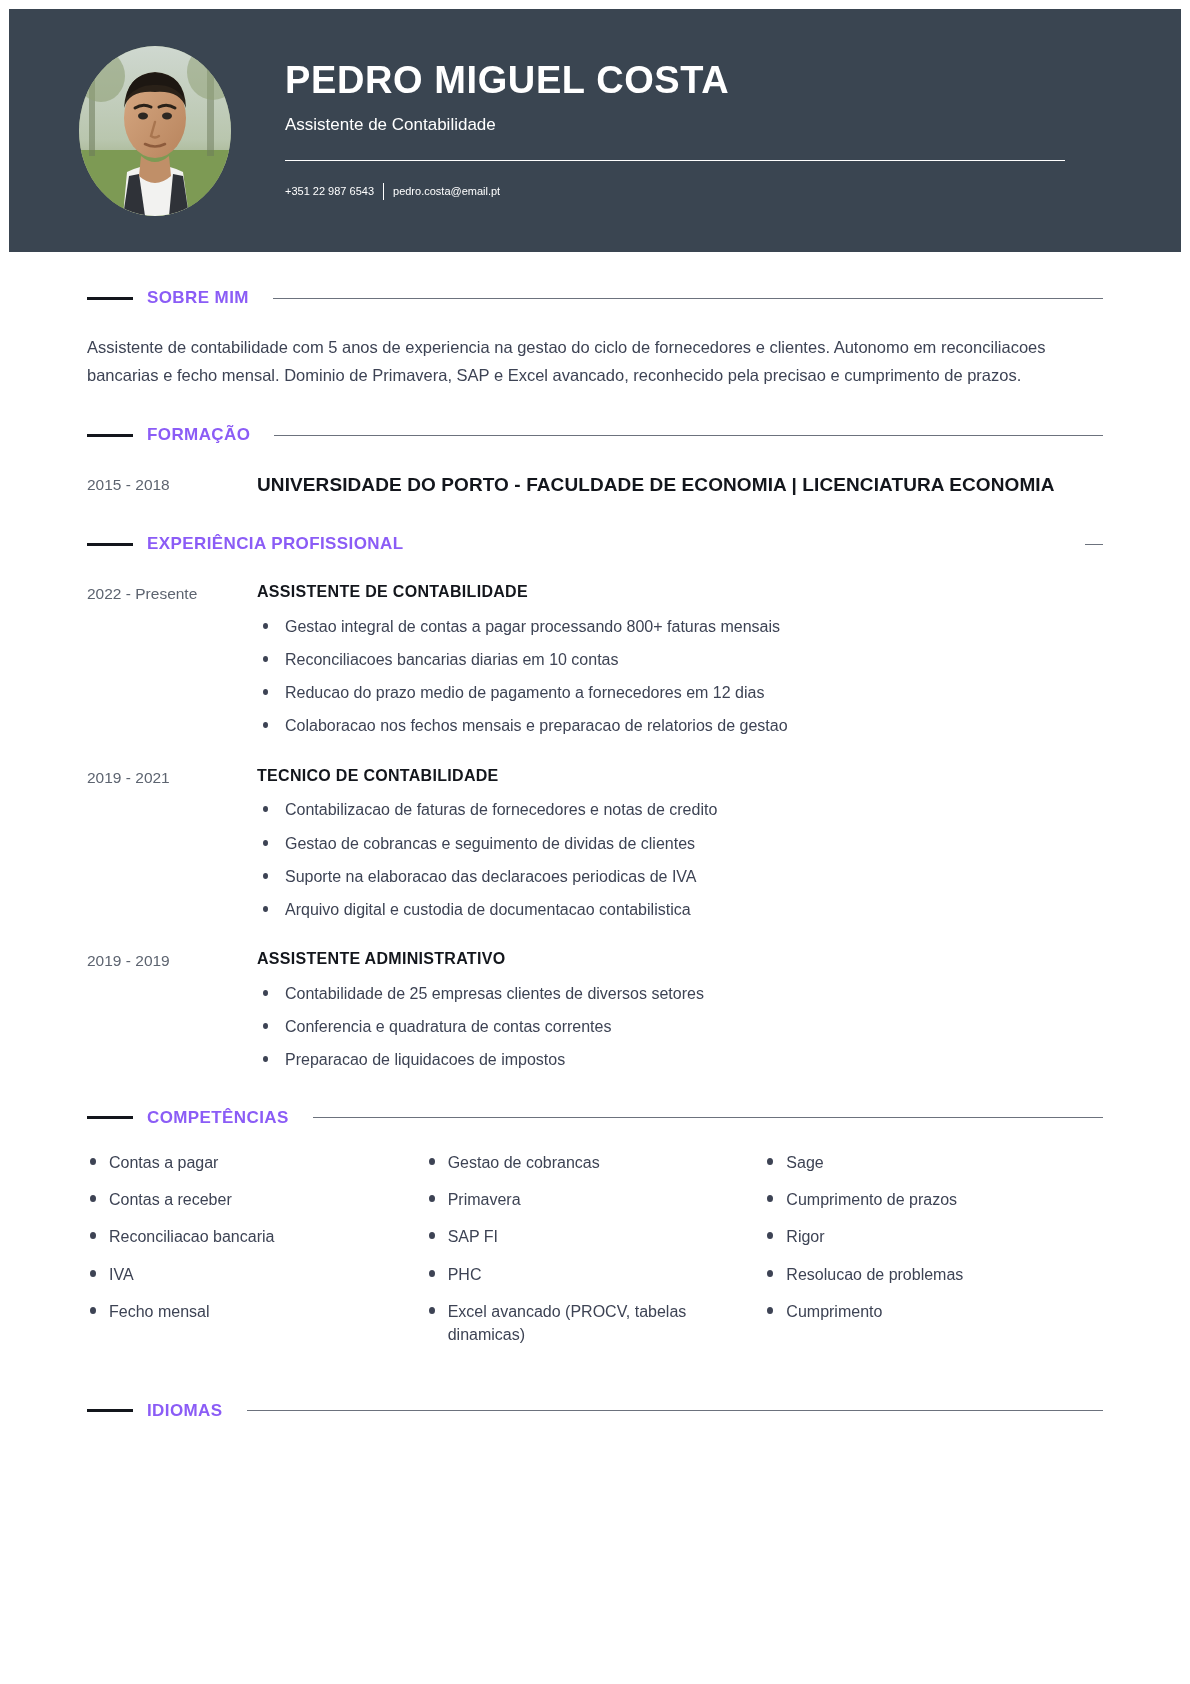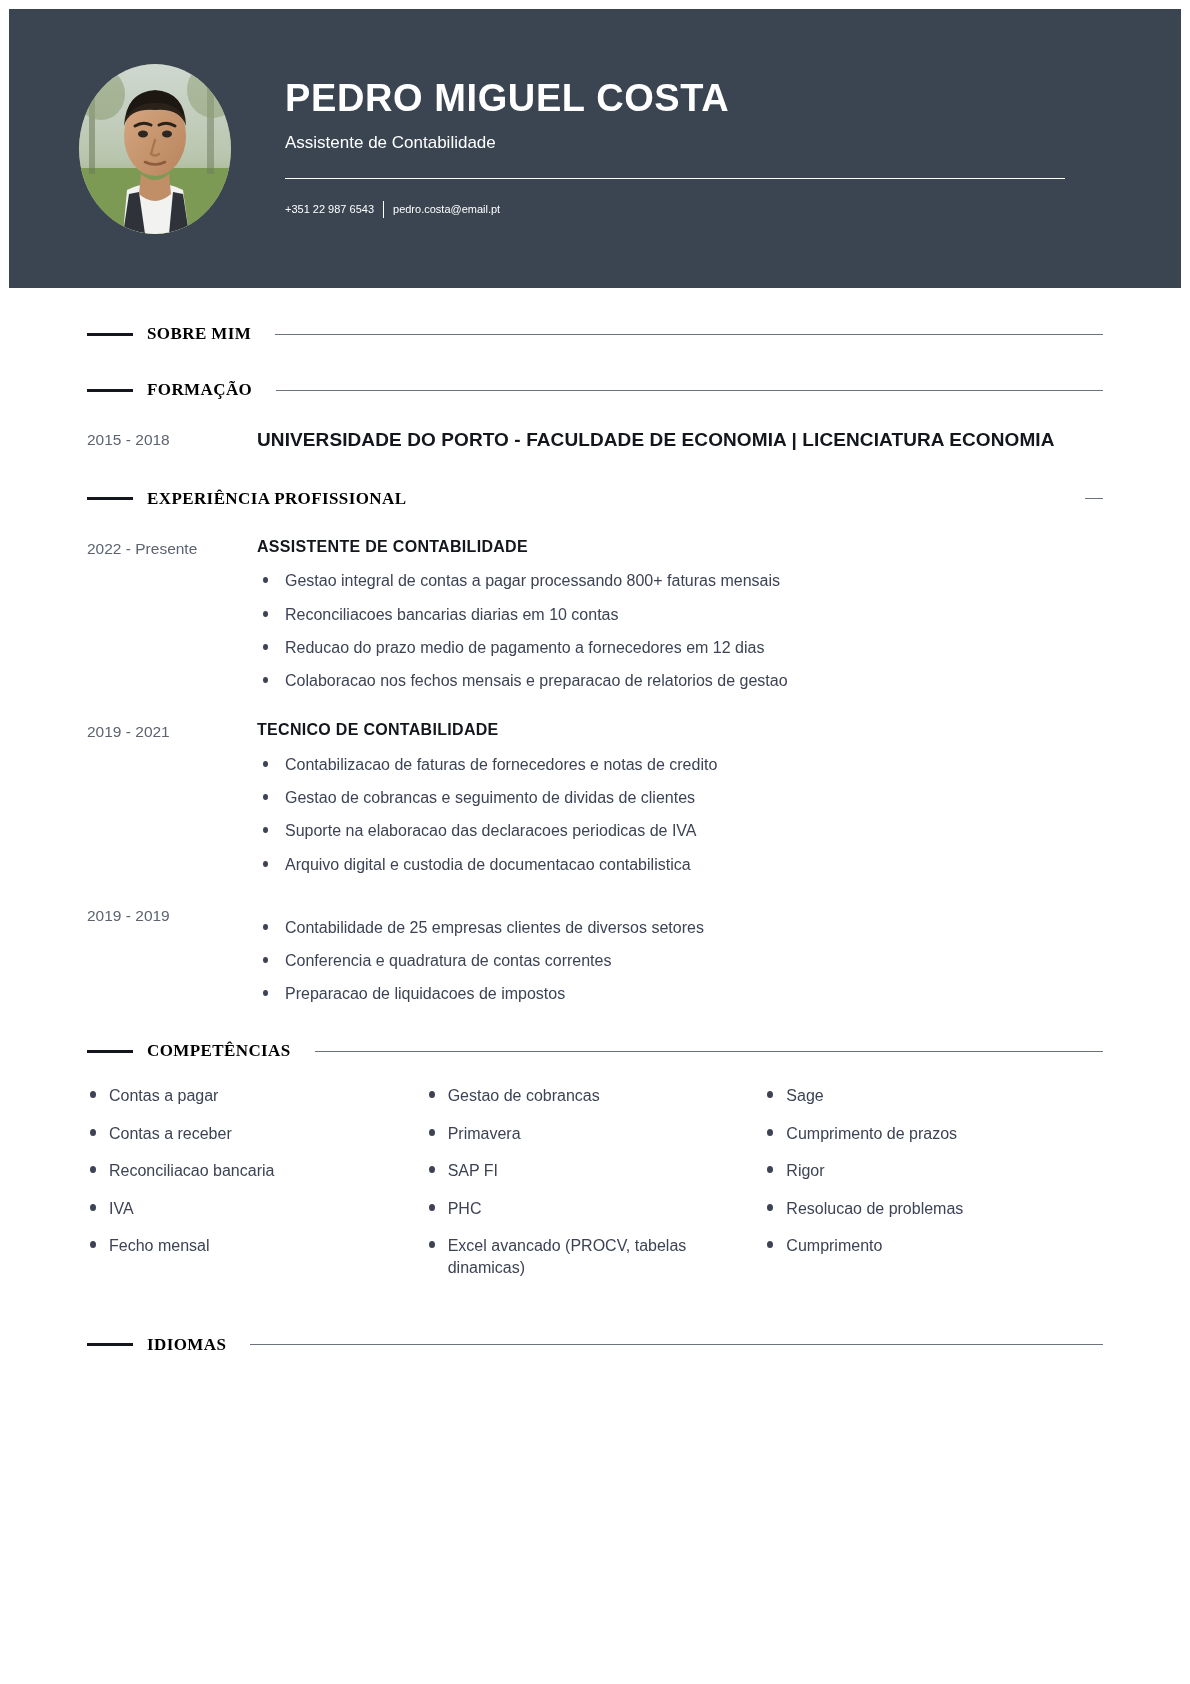--- a/index.html
+++ b/index.html
@@ -17,21 +17,21 @@
     height: 1684px;
     background: #ffffff;
     overflow: hidden;
     box-sizing: border-box;
     padding: 9px 9px 0 9px;
   }
 
   
   .header {
     background: #3a4551;
-    height: 279px;
+    height: 243px;
     box-sizing: border-box;
     display: flex;
     align-items: center;
     padding-left: 70px;
   }
   .avatar {
     width: 152px;
     height: 170px;
     border-radius: 50%;
     overflow: hidden;
@@ -95,24 +95,23 @@
   .sec-dash {
     width: 46px;
     height: 3px;
     background: #13161c;
     flex: 0 0 auto;
   }
   .sec-title {
     font-size: 17px;
     font-weight: bold;
     letter-spacing: 0.4px;
-    color: #000000;
+    color: #8b5cf6;
     margin-left: 14px;
     white-space: nowrap;
-    font-family: Liberation Serif, serif;
   }
   .sec-line {
     flex: 1 1 auto;
     height: 1px;
     background: #6c727d;
     margin-left: 24px;
   }
   .sec-line.short {
     flex: 0 0 18px;
     margin-left: auto;
@@ -266,20 +265,21 @@
     </div>
   </div>
 
   <div class="content">
 
     <div class="section-head">
       <span class="sec-dash"></span>
       <span class="sec-title">SOBRE MIM</span>
       <span class="sec-line"></span>
     </div>
+    <p class="about-text">Assistente de contabilidade com 5 anos de experiencia na gestao do ciclo de fornecedores e clientes. Autonomo em reconciliacoes bancarias e fecho mensal. Dominio de Primavera, SAP e Excel avancado, reconhecido pela precisao e cumprimento de prazos.</p>
 
     <div class="section-head">
       <span class="sec-dash"></span>
       <span class="sec-title">FORMAÇÃO</span>
       <span class="sec-line"></span>
     </div>
     <div class="entry">
       <div class="entry-date">2015 - 2018</div>
       <div class="entry-body">
         <div class="entry-title edu">UNIVERSIDADE DO PORTO - FACULDADE DE ECONOMIA | LICENCIATURA ECONOMIA</div>
@@ -315,20 +315,21 @@
           <li>Gestao de cobrancas e seguimento de dividas de clientes</li>
           <li>Suporte na elaboracao das declaracoes periodicas de IVA</li>
           <li>Arquivo digital e custodia de documentacao contabilistica</li>
         </ul>
       </div>
     </div>
 
     <div class="entry">
       <div class="entry-date">2019 - 2019</div>
       <div class="entry-body">
+        <div class="entry-title">ASSISTENTE ADMINISTRATIVO</div>
         <ul class="bullets">
           <li>Contabilidade de 25 empresas clientes de diversos setores</li>
           <li>Conferencia e quadratura de contas correntes</li>
           <li>Preparacao de liquidacoes de impostos</li>
         </ul>
       </div>
     </div>
 
     <div class="section-head">
       <span class="sec-dash"></span>

